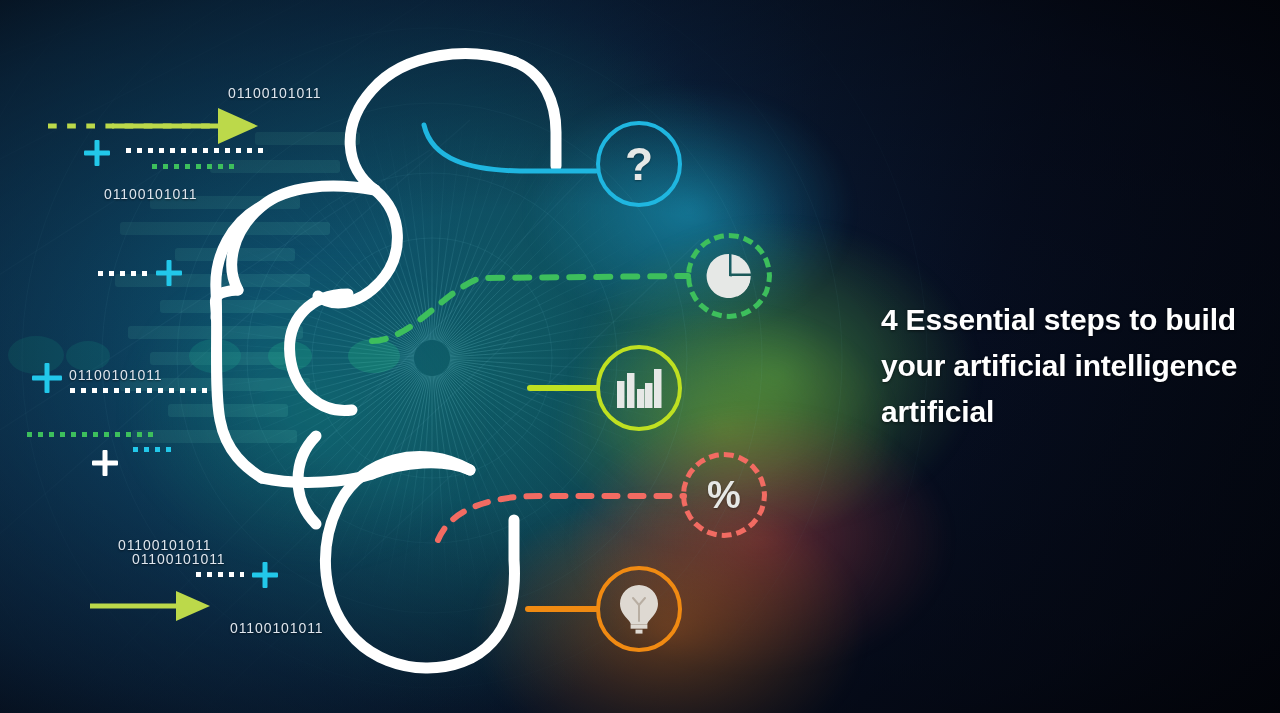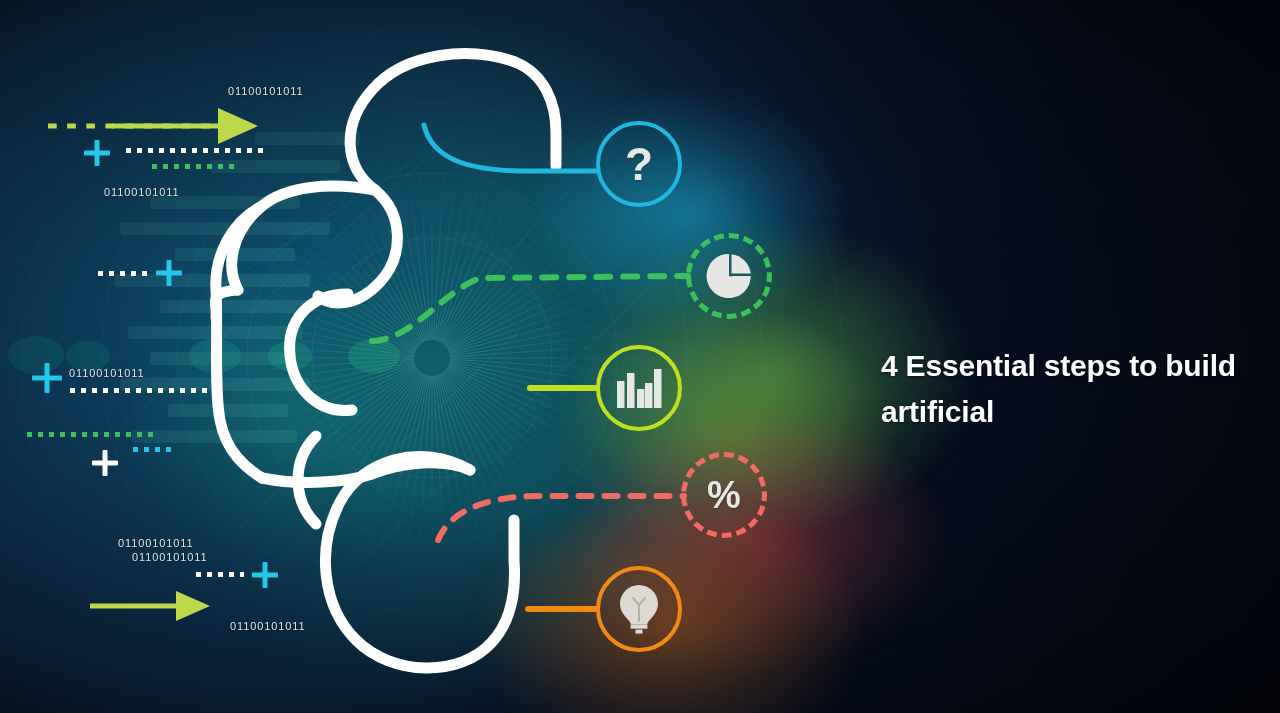--- a/index.html
+++ b/index.html
@@ -87,29 +87,28 @@
   .headline{
     position:absolute;
     left:881px; top:297px;
     width:378px;
     color:#ffffff;
     font-size:30px;
     font-weight:bold;
     line-height:1.54;
     letter-spacing:-0.2px;
     text-shadow:0 1px 3px rgba(0,0,0,.5);
-    margin-top:46px;
   }
 
   
   .deco{ position:absolute; }
   .binary{
     position:absolute;
     color:#dfe6ee;
-    font-size:11px;
+    font-size:14px;
     letter-spacing:.9px;
     font-family:"Liberation Sans", sans-serif;
     white-space:nowrap;
     text-shadow:0 1px 2px rgba(0,0,0,.5);
   }
   .plus{ position:absolute; }
   .plus::before, .plus::after{
     content:""; position:absolute; background:currentColor; border-radius:1px;
   }
   .plus::before{ left:50%; top:0; width:5px; height:100%; transform:translateX(-50%); }
@@ -394,20 +393,21 @@
                C 31.4 39.8, 32.4 38.5, 34.4 36.2 C 37.8 32.4, 42 27.8, 42 20.8
                C 42 10.4, 33.5 2, 23 2 Z" fill="#ded9d2"></path>
       <path d="M23 38 L 23 22 M 23 22 L 17 15 M 23 22 L 29 15" stroke="#b8aea2" stroke-width="2" fill="none" stroke-linecap="round"></path>
       <rect x="14.6" y="41.5" width="16.8" height="4.2" fill="#ded9d2"></rect>
       <rect x="19.5" y="46.6" width="7" height="4" fill="#ded9d2"></rect>
     </svg>
   </div>
 
   <div class="headline">
     <div>4 Essential steps to build</div>
+    <div>your artificial intelligence</div>
     <div>artificial</div>
   </div>
 
   <span class="binary" style="left:228px; top:85px;">01100101011</span>
   <span class="binary" style="left:104px; top:186px;">01100101011</span>
   <span class="binary" style="left:69px; top:367px;">01100101011</span>
   <span class="binary" style="left:118px; top:537px;">01100101011</span>
   <span class="binary" style="left:132px; top:551px;">01100101011</span>
   <span class="binary" style="left:230px; top:620px;">01100101011</span>
 

